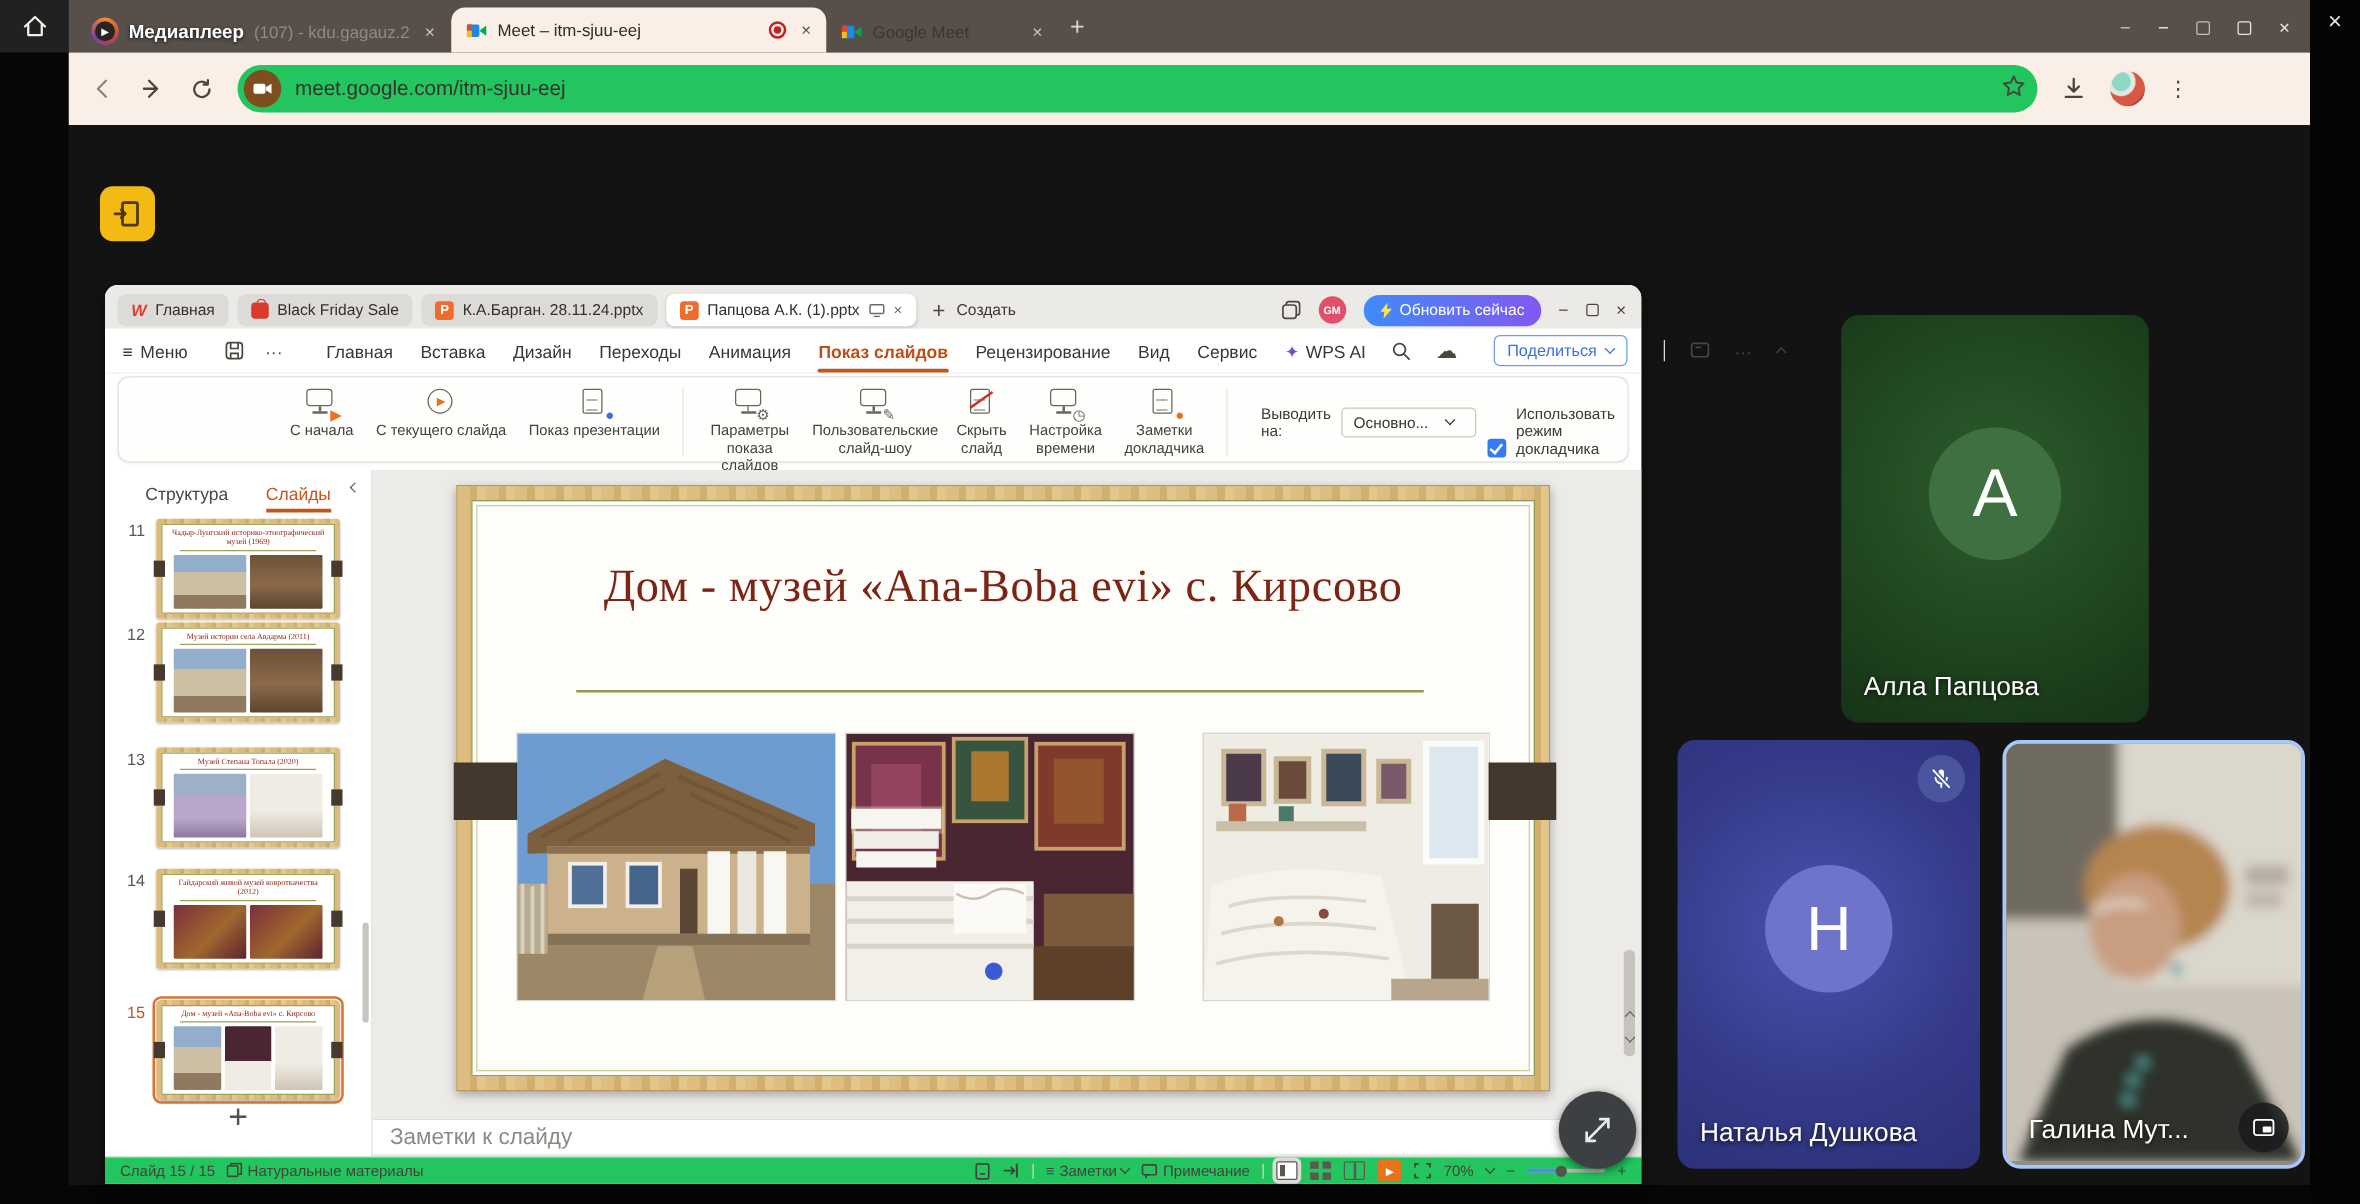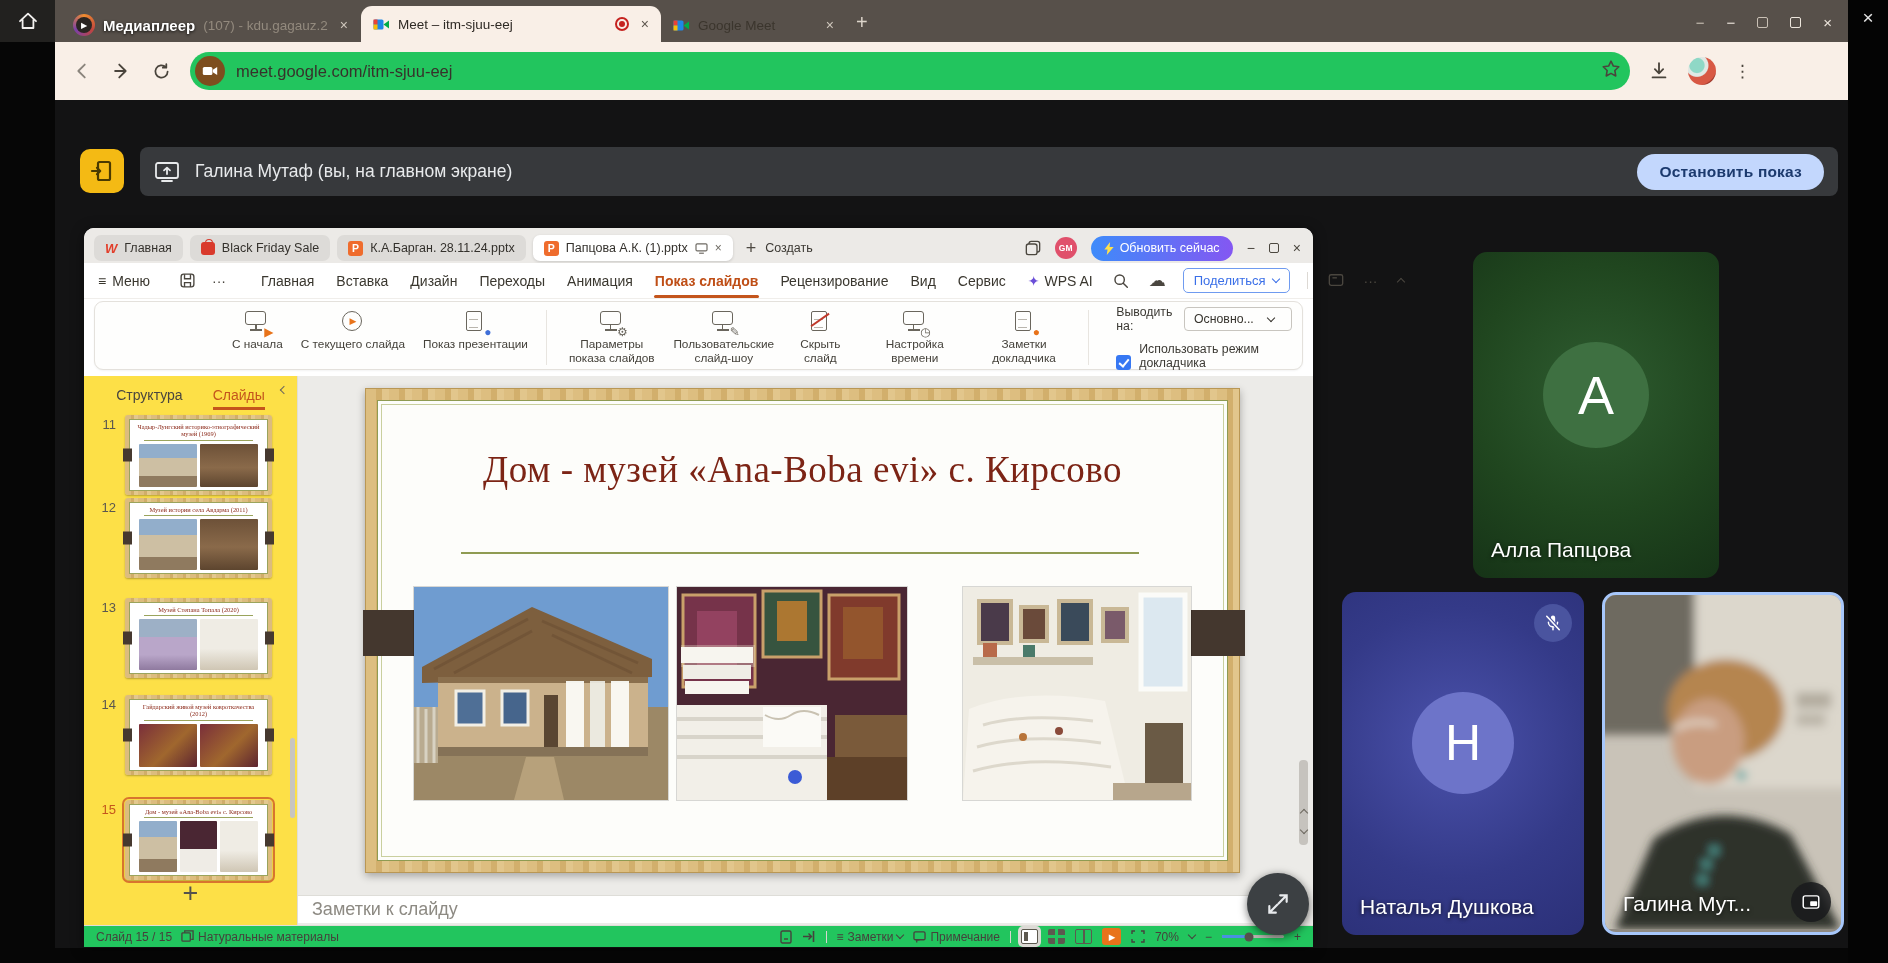--- a/index.html
+++ b/index.html
@@ -89,21 +89,21 @@
   .wps-menu{height:36px;background:#fff;display:flex;align-items:center;padding:0 14px;gap:2px;
     font-size:14px;color:#3a372f;border-bottom:1px solid #f0eeeb}
   .mi{padding:5px 10px;position:relative;white-space:nowrap}
   .mi.active{color:#bf4e16;font-weight:700}
   .mi.active::after{content:"";position:absolute;left:9px;right:9px;bottom:-4px;height:3px;
     background:#c4551c;border-radius:2px}
   .vd{width:1px;height:17px;background:#ddd9d4;margin:0 7px}
   .burger{display:flex;align-items:center;gap:6px;font-size:14px;color:#3a372f;padding-right:4px}
   .icon-btn{display:flex;align-items:center;justify-content:center;padding:0 7px;color:#4a463f}
   .share-btn{border:1px solid #6f9bf0;color:#3a6fe8;border-radius:5px;height:25px;display:flex;
-    align-items:center;gap:7px;padding:0 10px;font-size:13px;margin:0 4px}
+    align-items:center;gap:7px;padding:0 10px;font-size:13px;margin:0 16px}
   .chev{width:6px;height:6px;border-right:1.5px solid currentColor;border-bottom:1.5px solid currentColor;
     transform:rotate(45deg);margin-top:-3px}
   .chev.up{transform:rotate(-135deg);margin-top:3px}
   .chev.left{transform:rotate(135deg)}
   .menu-right{margin-left:auto;display:flex;align-items:center;gap:6px}
 
   .wps-ribbon{height:77px;background:#fff;padding:2px 10px 6px}
   .panel{height:100%;border:1px solid #e4e1dc;border-radius:9px;background:#fefefd;
     box-shadow:0 1px 2px rgba(0,0,0,.05);display:flex;align-items:stretch;padding:7px 10px 3px 128px}
   .rbtn{display:flex;flex-direction:column;align-items:center;gap:3px;padding:1px 9px;
@@ -114,32 +114,32 @@
   .mon{position:absolute;left:3px;top:1px;width:21px;height:14px;border:1.6px solid#6a665d;border-radius:3px}
   .stand{position:absolute;left:13px;top:15px;width:1.6px;height:4px;background:#6a665d}
   .base{position:absolute;left:8px;top:19px;width:12px;height:1.6px;background:#6a665d}
   .docic{position:absolute;left:6px;top:1px;width:16px;height:20px;border:1.6px solid #6a665d;border-radius:2px;
     background:repeating-linear-gradient(180deg,transparent 0 4px,#b9b5ad 4px 5.4px,transparent 5.4px 8px);background-size:9px 14px;background-position:2px 3px;background-repeat:no-repeat}
   .circ{position:absolute;left:4px;top:1px;width:20px;height:20px;border:1.6px solid #6a665d;border-radius:50%;
     display:flex;align-items:center;justify-content:center;color:#e8731a;font-size:9px;padding-left:2px}
   .acc{position:absolute;right:-1px;bottom:-3px;font-size:12px;color:#e8731a;line-height:1}
   .acc.gray{color:#6a665d}.acc.blue{color:#3f6fd8}
   .slashline{position:absolute;left:4px;top:9px;width:22px;height:1.8px;background:#c0392b;transform:rotate(-35deg)}
-  .rright{display:flex;flex-direction:column;justify-content:center;gap:9px;padding-left:18px;
+  .rright{display:flex;flex-direction:row;justify-content:center;gap:9px;padding-left:18px;
     font-size:12.3px;color:#3c3a34}
   .out-row{display:flex;align-items:center;gap:8px}
   .out-select{border:1px solid #c8c5bf;border-radius:4px;height:24px;display:flex;align-items:center;
     gap:14px;padding:0 9px;min-width:108px;color:#37342e}
   .chk-row{display:flex;align-items:flex-end;gap:8px}
   .cb{width:15px;height:15px;background:#3778f3;border-radius:3px;position:relative;flex:0 0 auto}
   .cb::after{content:"";position:absolute;left:4.6px;top:1.8px;width:4px;height:8px;
     border-right:2px solid #fff;border-bottom:2px solid #fff;transform:rotate(40deg)}
 
   .wps-body{flex:1;display:flex;min-height:0;background:#ecebe8}
-  .sidebar{width:214px;background:#fde047;border-right:1px solid #e0ddd8;position:relative;flex:0 0 auto}
+  .sidebar{width:214px;background:#ffffff;border-right:1px solid #e0ddd8;position:relative;flex:0 0 auto}
   .side-tabs{display:flex;justify-content:center;gap:30px;padding:11px 0 0;font-size:14px;color:#4a463f}
   .stab{padding-bottom:4px}
   .stab.active{color:#c4551c;border-bottom:3px solid #c4551c}
   .side-collapse{position:absolute;right:10px;top:14px;color:#6a665d;display:flex}
   .thumb-row{position:absolute;left:12px;display:flex;gap:9px;align-items:flex-start}
   .t-num{width:20px;text-align:right;font-size:13px;color:#5a5750;padding-top:2px}
   .thumb{width:147px;height:80px;border-radius:3px;padding:4px;position:relative;
     background:repeating-linear-gradient(90deg,#dcbc7e 0 6px,#d0ad6a 6px 9px,#e3c88e 9px 13px);
     box-shadow:0 1px 2px rgba(0,0,0,.28)}
   .thumb::before,.thumb::after{content:"";position:absolute;top:50%;transform:translateY(-50%);
@@ -318,28 +318,20 @@
       <span class="kebab">⋮</span>
     </div>
 
     <div class="meet">
 
       <div class="jam-icon">
         <svg width="26" height="26" viewBox="0 0 26 26">
             <rect x="9" y="4" width="12" height="18" rx="1.5" fill="none" stroke="#4a3a00" stroke-width="2.2"></rect>
             <path d="M3 13h8M8 9.8 11.2 13 8 16.2" fill="none" stroke="#4a3a00" stroke-width="2.2" stroke-linecap="round" stroke-linejoin="round"></path>
           </svg>
-      </div>
-      <div class="banner-bar">
-        <svg width="26" height="24" viewBox="0 0 26 24">
-            <rect x="2" y="3" width="22" height="15" rx="2" fill="none" stroke="#e8eaec" stroke-width="1.8"></rect>
-            <path d="M13 14V8m-3 2.4L13 7.6l3 2.8M8 21h10" fill="none" stroke="#e8eaec" stroke-width="1.8" stroke-linecap="round" stroke-linejoin="round"></path>
-          </svg>
-        <span class="banner-text">Галина Мутаф (вы, на главном экране)</span>
-        <span class="stop-btn">Остановить показ</span>
       </div>
 
       <div class="wps">
 
         <div class="wps-tabs">
           <div class="wtab">
             <span class="wlogo">W</span>
             <span>Главная</span>
           </div>
           <div class="wtab">

